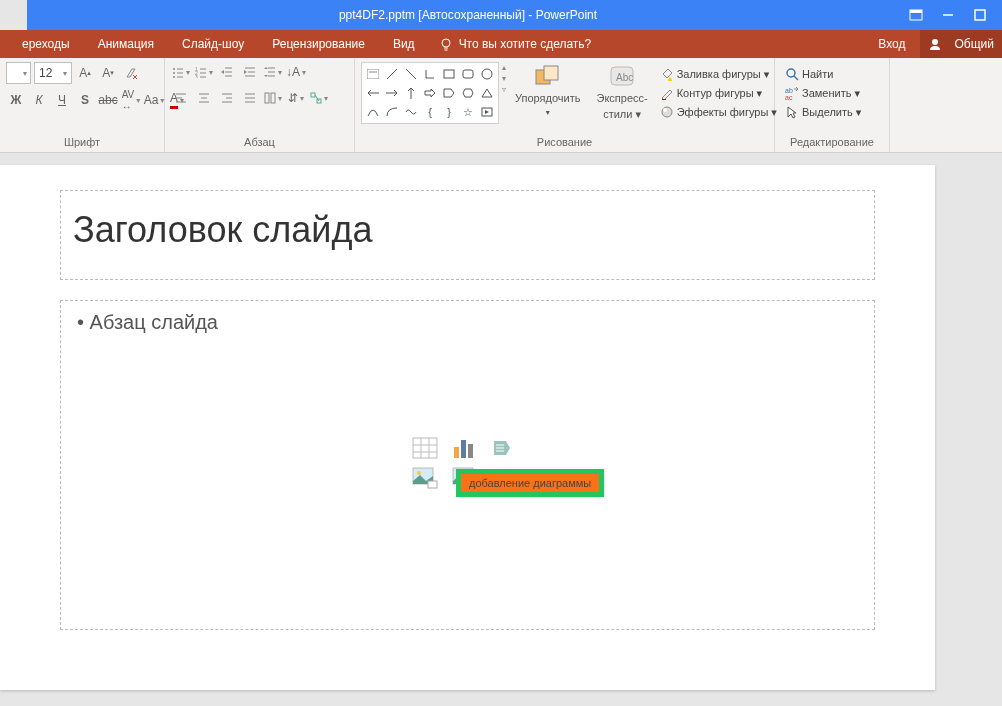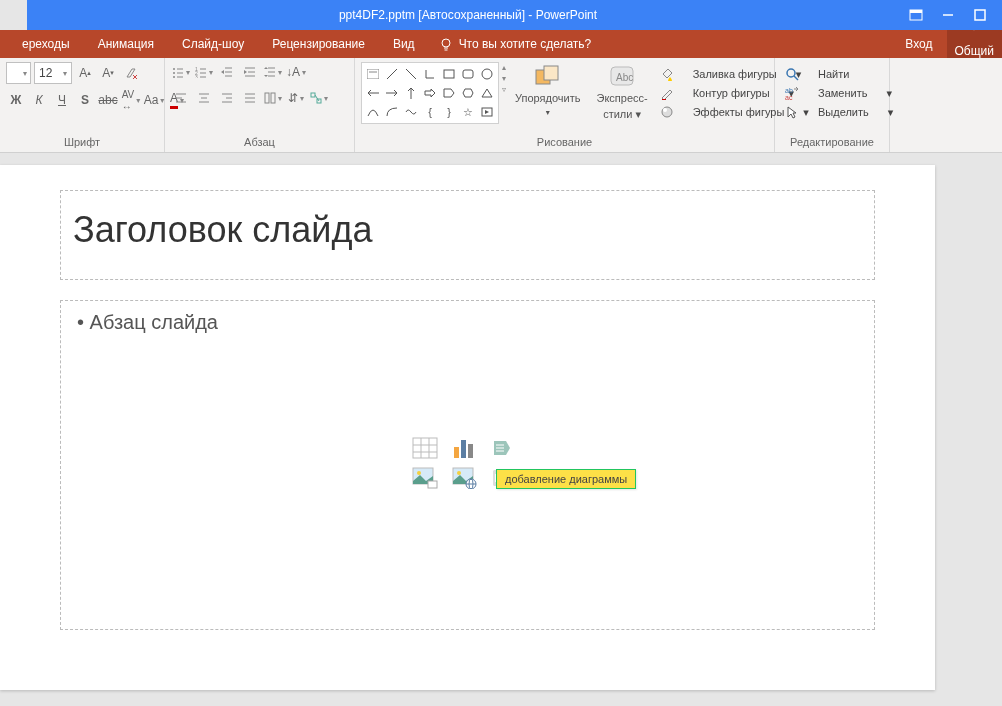--- a/index.html
+++ b/index.html
@@ -21,35 +21,35 @@
 .font-family-sel { height: 22px; border: 1px solid #c0c0c0; background: #fff; width: 25px; display:flex; align-items:center; justify-content:flex-end; padding-right:3px;}
 .font-size-sel { height: 22px; border: 1px solid #c0c0c0; background: #fff; width: 38px; padding: 0 4px; display:flex; align-items:center;}
 .btn-sm { width: 20px; height: 20px; display: flex; align-items: center; justify-content: center; color: #666; cursor: default; }
 .para-group { width: 190px; }
 .draw-group { width: 420px; display:flex; }
 .edit-group { width: 115px; }
 .shapes-grid { display: grid; grid-template-columns: repeat(7, 18px); grid-template-rows: repeat(3, 18px); gap: 1px; padding: 2px; border:1px solid #d0d0d0; background:#fff;}
 .shape-cell { width: 18px; height: 18px; display: flex; align-items: center; justify-content: center; font-size: 11px; color: #555;}
 .big-btn { display: flex; flex-direction: column; align-items: center; padding: 2px 8px; font-size: 11px; color: #555; gap:4px; cursor: default;}
 .v-stack { display: flex; flex-direction: column; gap: 3px; }
-.h-item { display: flex; align-items: center; gap: 19px; font-size: 11px; padding: 1px 4px; cursor: default; white-space: nowrap;}
+.h-item { display: flex; align-items: center; gap: 3px; font-size: 11px; padding: 1px 4px; cursor: default; white-space: nowrap;}
 .canvas-area { background: #e6e6e6; height: calc(706px - 30px - 28px - 95px); display: flex; justify-content: flex-start; padding-top: 12px; }
 .slide { background: #fff; width: 935px; height: 525px; box-shadow: 0 1px 3px rgba(0,0,0,0.2); position: relative; padding: 25px 60px; }
 .placeholder { border: 1px dashed #bbb; }
 .title-ph { height: 90px; padding: 18px 12px; margin-bottom: 20px; }
 .title-ph span { font-size: 36px; font-weight: 300; color: #333; font-family: "Segoe UI Light", "Segoe UI", sans-serif; }
 .content-ph { height: 330px; padding: 10px 16px; position: relative; }
 .bullet-text { font-size: 20px; color: #555; }
 .bullet-text::before { content: "• "; }
 .content-icons { position: absolute; top: 135px; left: 50%; transform: translateX(-50%); display: grid; grid-template-columns: repeat(3, 34px); gap: 6px 6px; }
 .c-icon { width: 28px; height: 24px; display:flex; align-items:center; justify-content:center;}
-.tooltip { position: absolute; top: 168px; left: 395px; background: #fde047; border: 1px solid #22c55e; padding: 3px 8px; font-size: 11px; color: #444; box-shadow: 1px 1px 2px rgba(0,0,0,0.1); white-space: nowrap; margin-left: 40px;}
+.tooltip { position: absolute; top: 168px; left: 395px; background: #f97316; border: 5px solid #22c55e; padding: 3px 8px; font-size: 11px; color: #444; box-shadow: 1px 1px 2px rgba(0,0,0,0.1); white-space: nowrap;}
 svg { display: block; }
 .dd-arrow::after { content: "▾"; font-size: 8px; margin-left: 2px; color: #888; }
-.share-btn { display:flex; align-items:center; gap:13px; padding:0 8px; height:28px; background:#9c3a22;flex-direction:column;}
+.share-btn { display:flex; align-items:center; gap:13px; padding:0 8px; height:28px; background:#9c3a22;}
 </style>
 </head>
 <body>
 
 <div class="title-bar">
   <div class="title-text">ppt4DF2.pptm [Автосохраненный] - PowerPoint</div>
   <div class="win-controls">
     <div class="win-btn">
         <svg width="14" height="12" viewBox="0 0 14 12">
           <rect x="1" y="1" width="12" height="10" fill="none" stroke="#fff" stroke-width="1"></rect>

